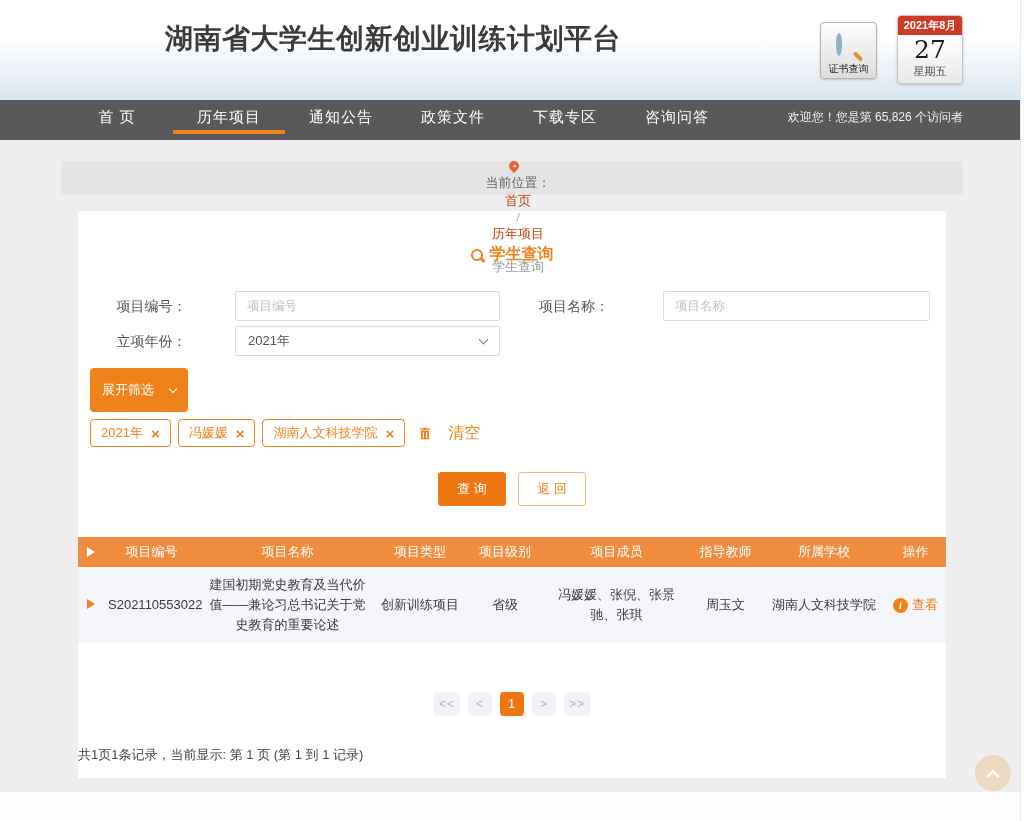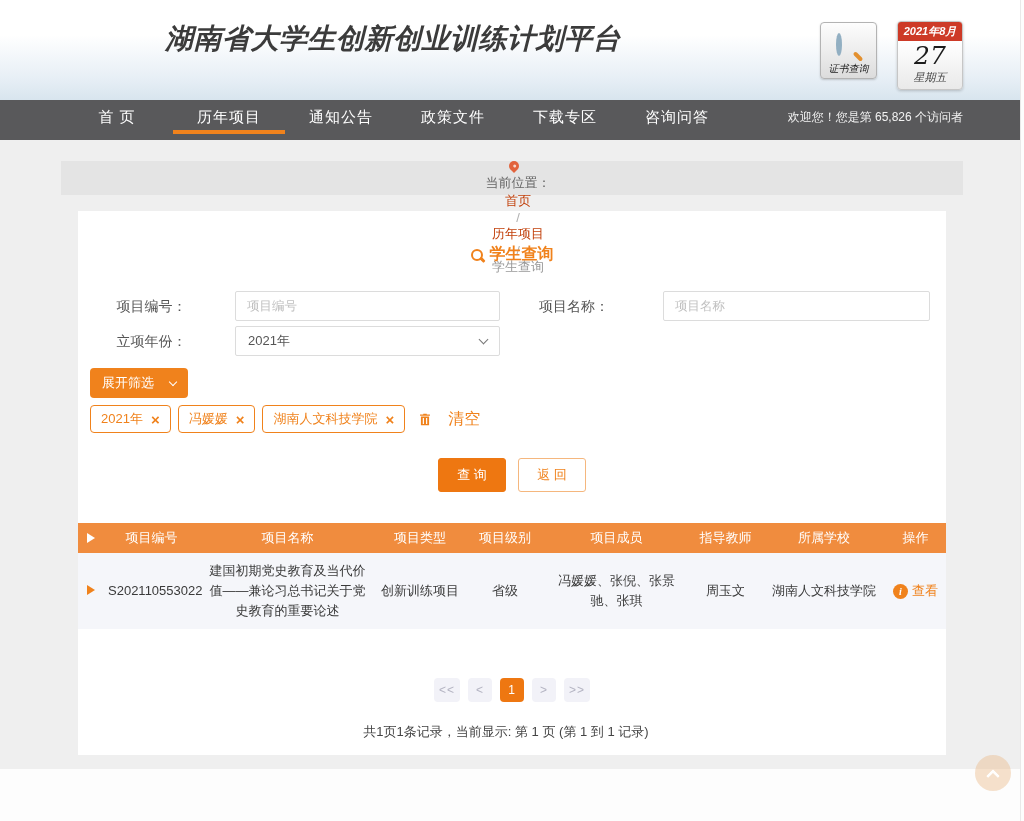--- a/index.html
+++ b/index.html
@@ -7,37 +7,37 @@
     --nav-bg:#59595b; --calendar-red:#cd3a27;
   }
   *{margin:0;padding:0;box-sizing:border-box;}
   html,body{width:1024px;height:821px;}
   body{position:relative;overflow:hidden;background:#fff;
        font-family:"Liberation Sans","DejaVu Sans",sans-serif;color:#333;}
   .container{width:902px;margin:0 auto;}
 
   
   .top-header{height:100px;background:linear-gradient(180deg,#ffffff 0%,#ffffff 35%,#e6eef5 80%,#d8e5ee 100%);}
-  .header-inner{position:relative;height:100%;font-style:italic;}
+  .header-inner{position:relative;height:100%;}
   .brand{padding-top:21px;margin-left:104px;}
   .brand h1{font-size:28px;font-weight:700;color:#3b3b3b;letter-spacing:.5px;line-height:36px;}
   .brand .subtitle{font-size:12.5px;color:var(--accent);margin-top:2px;margin-left:3px;}
   .header-widgets{position:absolute;right:0;top:15px;display:flex;align-items:flex-start;gap:20px;}
   .cert-btn{margin-top:7px;width:57px;height:57px;border:1px solid #b3b3b3;border-radius:4px;
             background:linear-gradient(180deg,#fdfdfd,#eaeaea 60%,#dcdcdc);
             box-shadow:0 1px 2px rgba(0,0,0,.18);display:flex;flex-direction:column;
             align-items:center;justify-content:flex-end;padding-bottom:3px;cursor:pointer;}
   .cert-mag{position:relative;width:26px;height:26px;margin-bottom:1px;}
   .cert-mag .lens{width:19px;height:19px;border:3px solid #92afc2;border-radius:50%;
                   background:radial-gradient(circle at 35% 30%,#f4faff,#bdd9ea);}
   .cert-mag .handle{position:absolute;width:4px;height:11px;background:#e3902f;border-radius:2px;
                     transform:rotate(-45deg);right:2px;bottom:0;}
   .cert-label{font-size:10px;color:#222;line-height:12px;}
   .calendar{width:66px;border:1px solid #c6c6c6;border-radius:4px;overflow:hidden;text-align:center;
-            background:linear-gradient(180deg,#ffffff 30%,#e9e9e9);box-shadow:0 1px 3px rgba(0,0,0,.2);margin-top:6px;}
+            background:linear-gradient(180deg,#ffffff 30%,#e9e9e9);box-shadow:0 1px 3px rgba(0,0,0,.2);}
   .cal-head{background:var(--calendar-red);color:#fff;font-size:11px;font-weight:700;height:19px;line-height:19px;}
   .cal-day{font-family:"DejaVu Serif","Liberation Serif",serif;font-size:25px;color:#1c1c1c;line-height:28px;margin-top:1px;}
   .cal-week{font-size:11px;color:#444;padding-bottom:4px;}
 
   
   .nav{height:40px;background:var(--nav-bg);}
   .nav-inner{display:flex;height:34px;}
   .nav-item{width:112px;text-align:center;line-height:34px;color:#fff;font-size:15px;
             letter-spacing:1px;cursor:pointer;position:relative;text-decoration:none;}
   .nav-item.active::after{content:"";position:absolute;left:0;right:0;bottom:0;height:4px;background:var(--accent);}
@@ -72,21 +72,21 @@
           font-family:"Liberation Sans","DejaVu Sans",sans-serif;}
   .tinput.wide{margin-left:15px;width:267px;}
   .tinput::placeholder{color:#c0c0c0;}
   .select{margin-left:10px;width:265px;height:30px;border:1px solid #dcdcdc;border-radius:2px;
           padding:0 12px;display:flex;align-items:center;justify-content:space-between;
           font-size:13px;color:#555;cursor:pointer;background:#fff;}
   .caret{width:7px;height:7px;border-right:1.6px solid #777;border-bottom:1.6px solid #777;
          transform:rotate(45deg);margin-top:-3px;}
 
   .expand-btn{margin:7px 0 0 12px;display:inline-flex;align-items:center;gap:16px;background:var(--accent);
-              color:#fff;font-size:13px;border:none;border-radius:4px;padding:6px 12px;cursor:pointer;}
+              color:#fff;font-size:13px;border:none;border-radius:4px;padding:13px 12px;cursor:pointer;}
   .caret-w{width:6px;height:6px;border-right:1.6px solid #fff;border-bottom:1.6px solid #fff;
            transform:rotate(45deg);margin-top:-2px;}
 
   .tags-row{margin:7px 0 0 12px;display:flex;align-items:center;gap:7px;}
   .tag{display:inline-flex;align-items:center;gap:8px;border:1px solid var(--accent);border-radius:4px;
        color:var(--accent);font-size:13px;padding:4px 10px;background:#fff;cursor:pointer;}
   .tag .x{font-weight:700;font-size:15px;line-height:13px;cursor:pointer;}
   .clear-btn{display:inline-flex;align-items:center;gap:16px;color:var(--accent);font-size:16px;
              margin-left:6px;cursor:pointer;background:none;border:none;}
 
@@ -108,21 +108,21 @@
   .view-link{color:var(--accent);cursor:pointer;display:inline-flex;align-items:center;justify-content:center;}
   .info-i{display:inline-flex;width:15px;height:15px;border-radius:50%;background:var(--accent);
           color:#fff;font-size:10px;font-weight:700;font-style:italic;align-items:center;
           justify-content:center;margin-right:4px;font-family:"Liberation Serif","DejaVu Serif",serif;}
 
   
   .pagination{margin-top:49px;display:flex;justify-content:center;gap:8px;}
   .page-btn{min-width:24px;height:24px;padding:0 5px;border-radius:4px;background:#f2f2f8;color:#b4b4c2;
             font-size:12px;display:flex;align-items:center;justify-content:center;cursor:pointer;letter-spacing:1px;}
   .page-btn.active{background:var(--accent-dark);color:#fff;}
-  .summary{margin-top:21px;text-align:center;padding-right:12px;font-size:13px;color:#444;}
+  .summary{margin-top:30px;text-align:left;padding-right:12px;font-size:13px;color:#444;}
 
   
   .footer{height:107px;background:#fdfdfd;display:flex;justify-content:center;align-items:flex-start;
           gap:38px;padding-top:52px;font-size:13px;color:#888;}
   .back-top{position:absolute;right:13px;bottom:30px;width:36px;height:36px;border-radius:50%;
             background:rgba(233,183,133,.42);display:flex;align-items:center;justify-content:center;cursor:pointer;}
   .back-top .up{width:10px;height:10px;border-left:3px solid rgba(255,255,255,.95);
                 border-top:3px solid rgba(255,255,255,.95);transform:rotate(45deg);margin-top:5px;border-radius:1px;}
 
   .scroll-strip{position:absolute;top:0;right:0;width:4px;height:821px;background:#fdfdfd;

